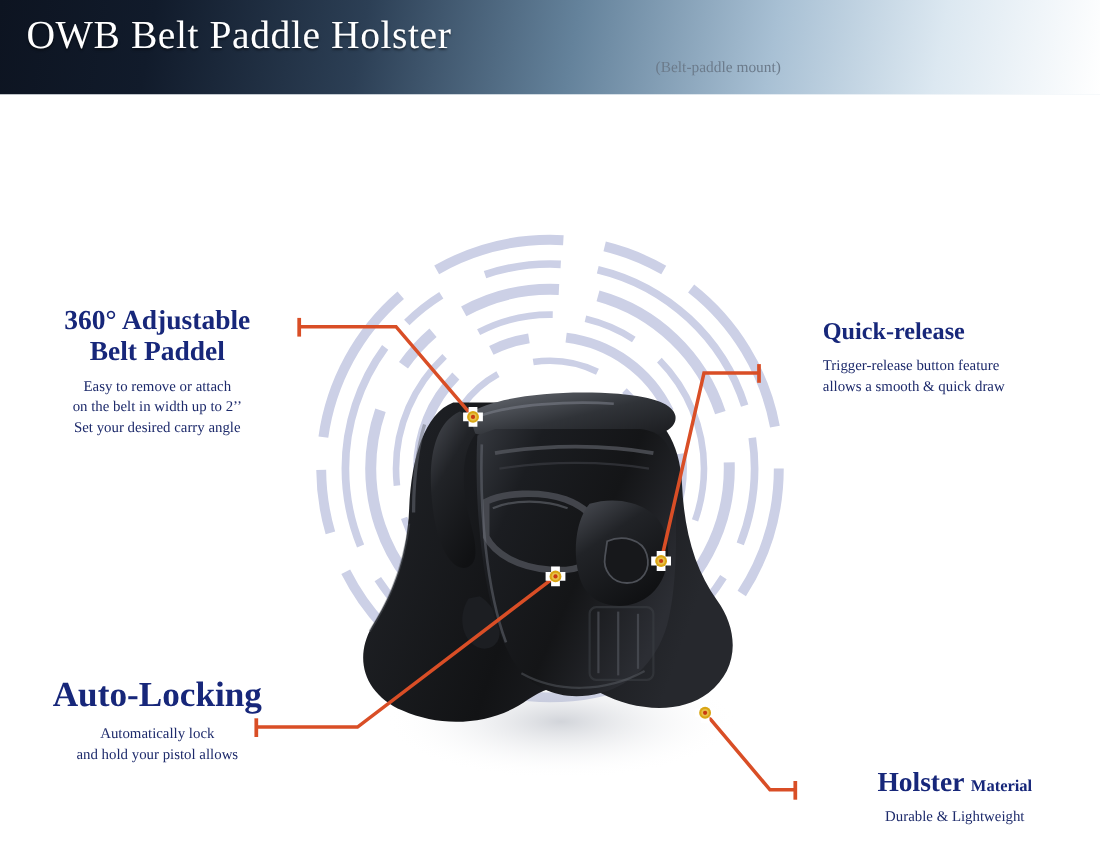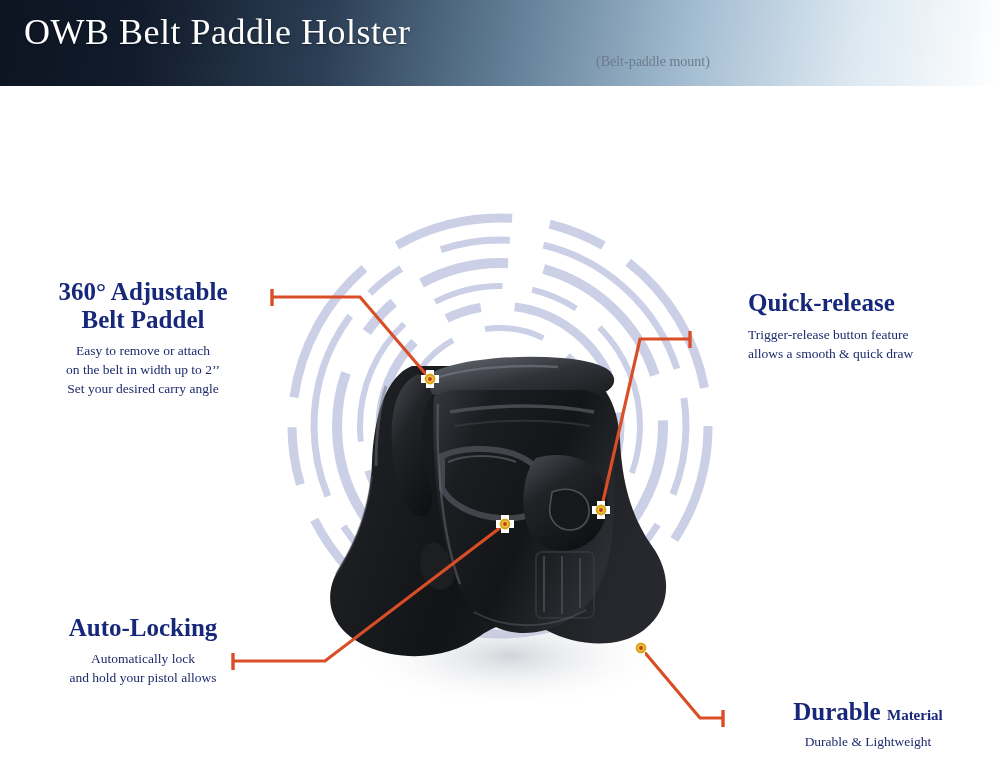--- a/index.html
+++ b/index.html
@@ -27,24 +27,24 @@
 
   
   .callout{position:absolute;}
   .callout .head{color:#17277a;font-weight:bold;line-height:1.12;}
   .callout .body{color:#1d2a6b;font-size:13.5px;line-height:1.42;margin-top:7px;}
 
   .c-paddle{left:18px;top:192px;width:250px;text-align:center;}
   .c-paddle .head{font-size:25px;}
 
   .c-lock{left:18px;top:528px;width:250px;text-align:center;}
-  .c-lock .head{font-size:25px;}
+  .c-lock .head{font-size:32px;}
 
   .c-quick{left:748px;top:203px;width:240px;text-align:left;}
-  .c-quick .head{font-size:25px;font-family:Liberation Serif, serif;}
+  .c-quick .head{font-size:22px;font-family:Liberation Serif, serif;}
   .c-quick .body{margin-top:8px;}
 
   .c-poly{left:748px;top:612px;width:240px;text-align:center;}
   .c-poly .head{font-size:25px;}
   .c-poly .head .small{font-size:15px;font-family:Liberation Serif, serif;}
   .c-poly .body{margin-top:6px;}
 
   .leaders{position:absolute;left:0;top:0;width:1000px;height:769px;
     pointer-events:none;}
   .marker{position:absolute;width:22px;height:22px;margin:-11px 0 0 -11px;}
@@ -232,21 +232,21 @@
   <div class="callout c-lock">
     <div class="head">Auto-Locking</div>
     <div class="body">
       <div>Automatically lock</div>
       <div>and hold your pistol allows</div>
     </div>
   </div>
 
   <div class="callout c-poly">
     <div class="head">
-      <span>Durable</span>
+      <span>Holster</span>
       <span class="small">Material</span>
     </div>
     <div class="body">
       <div>Durable &amp; Lightweight</div>
     </div>
   </div>
 
 </div>
 
 </body></html>

